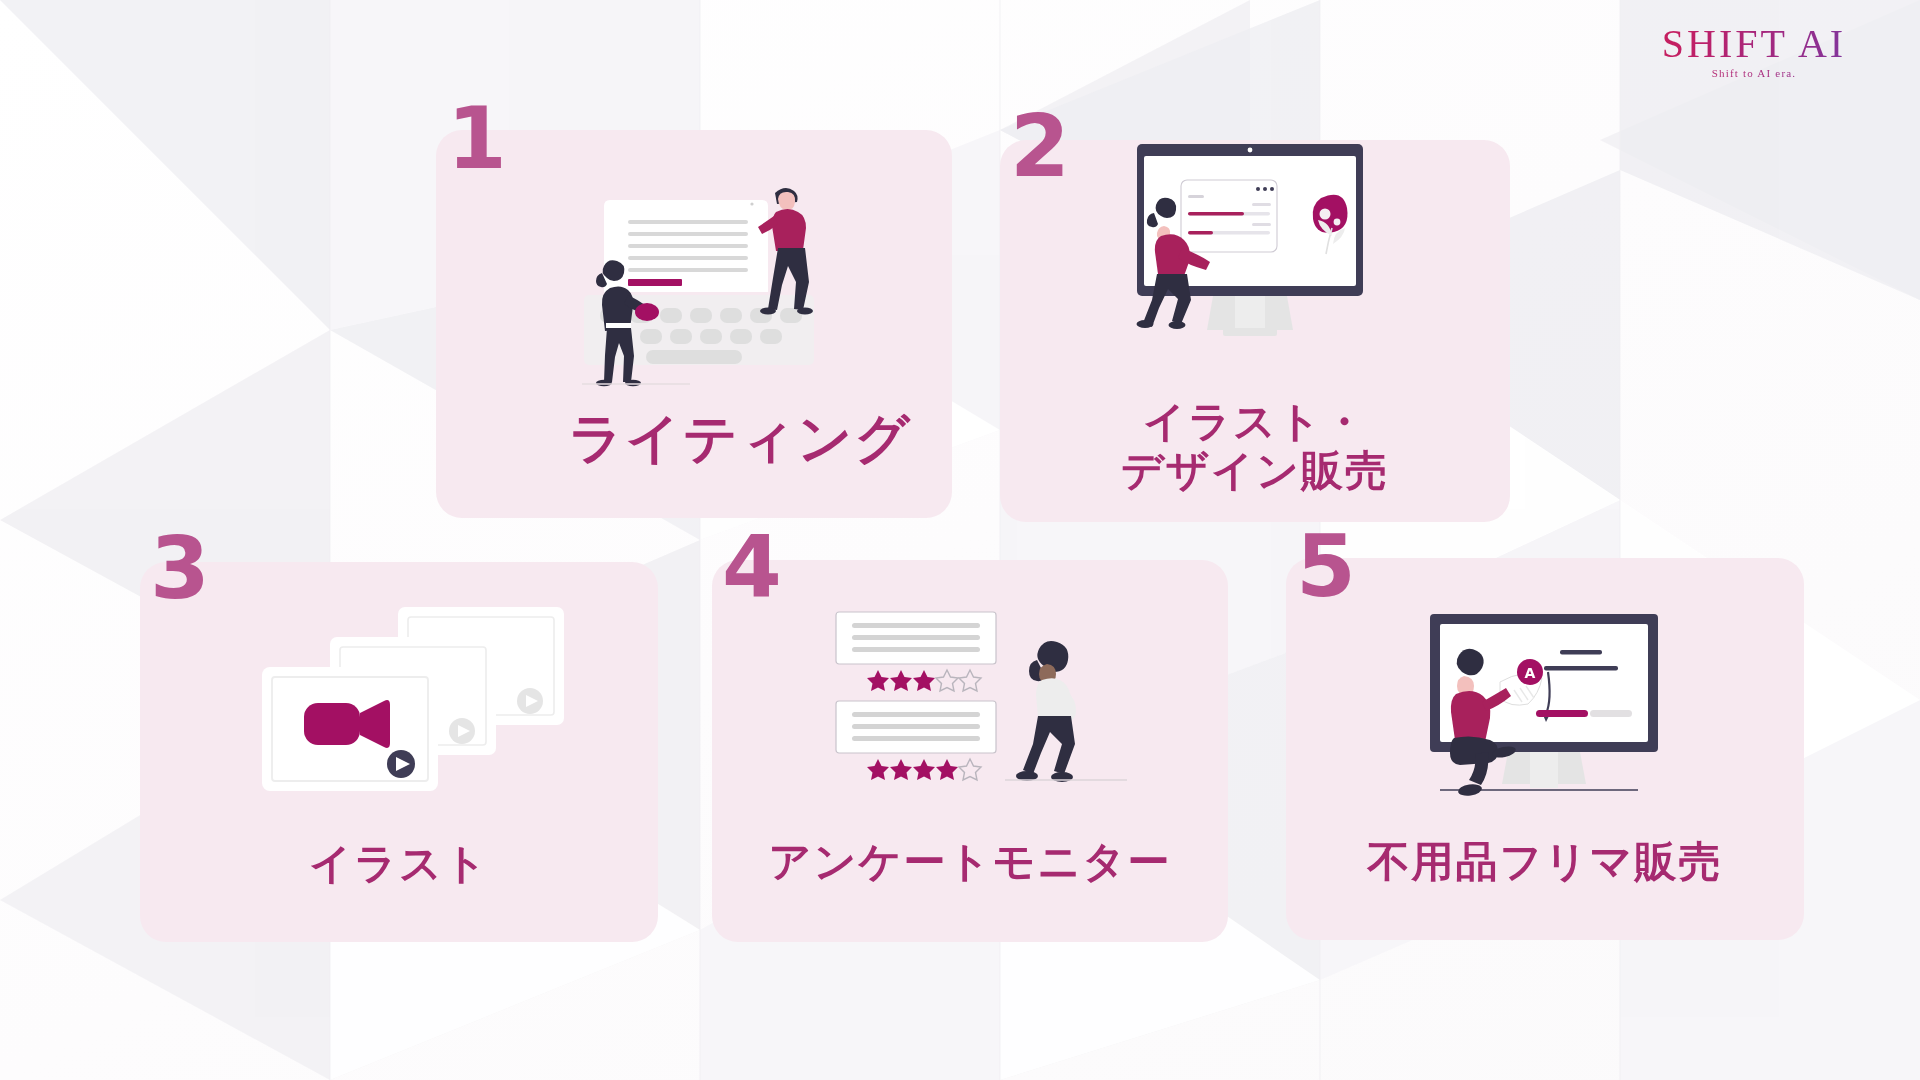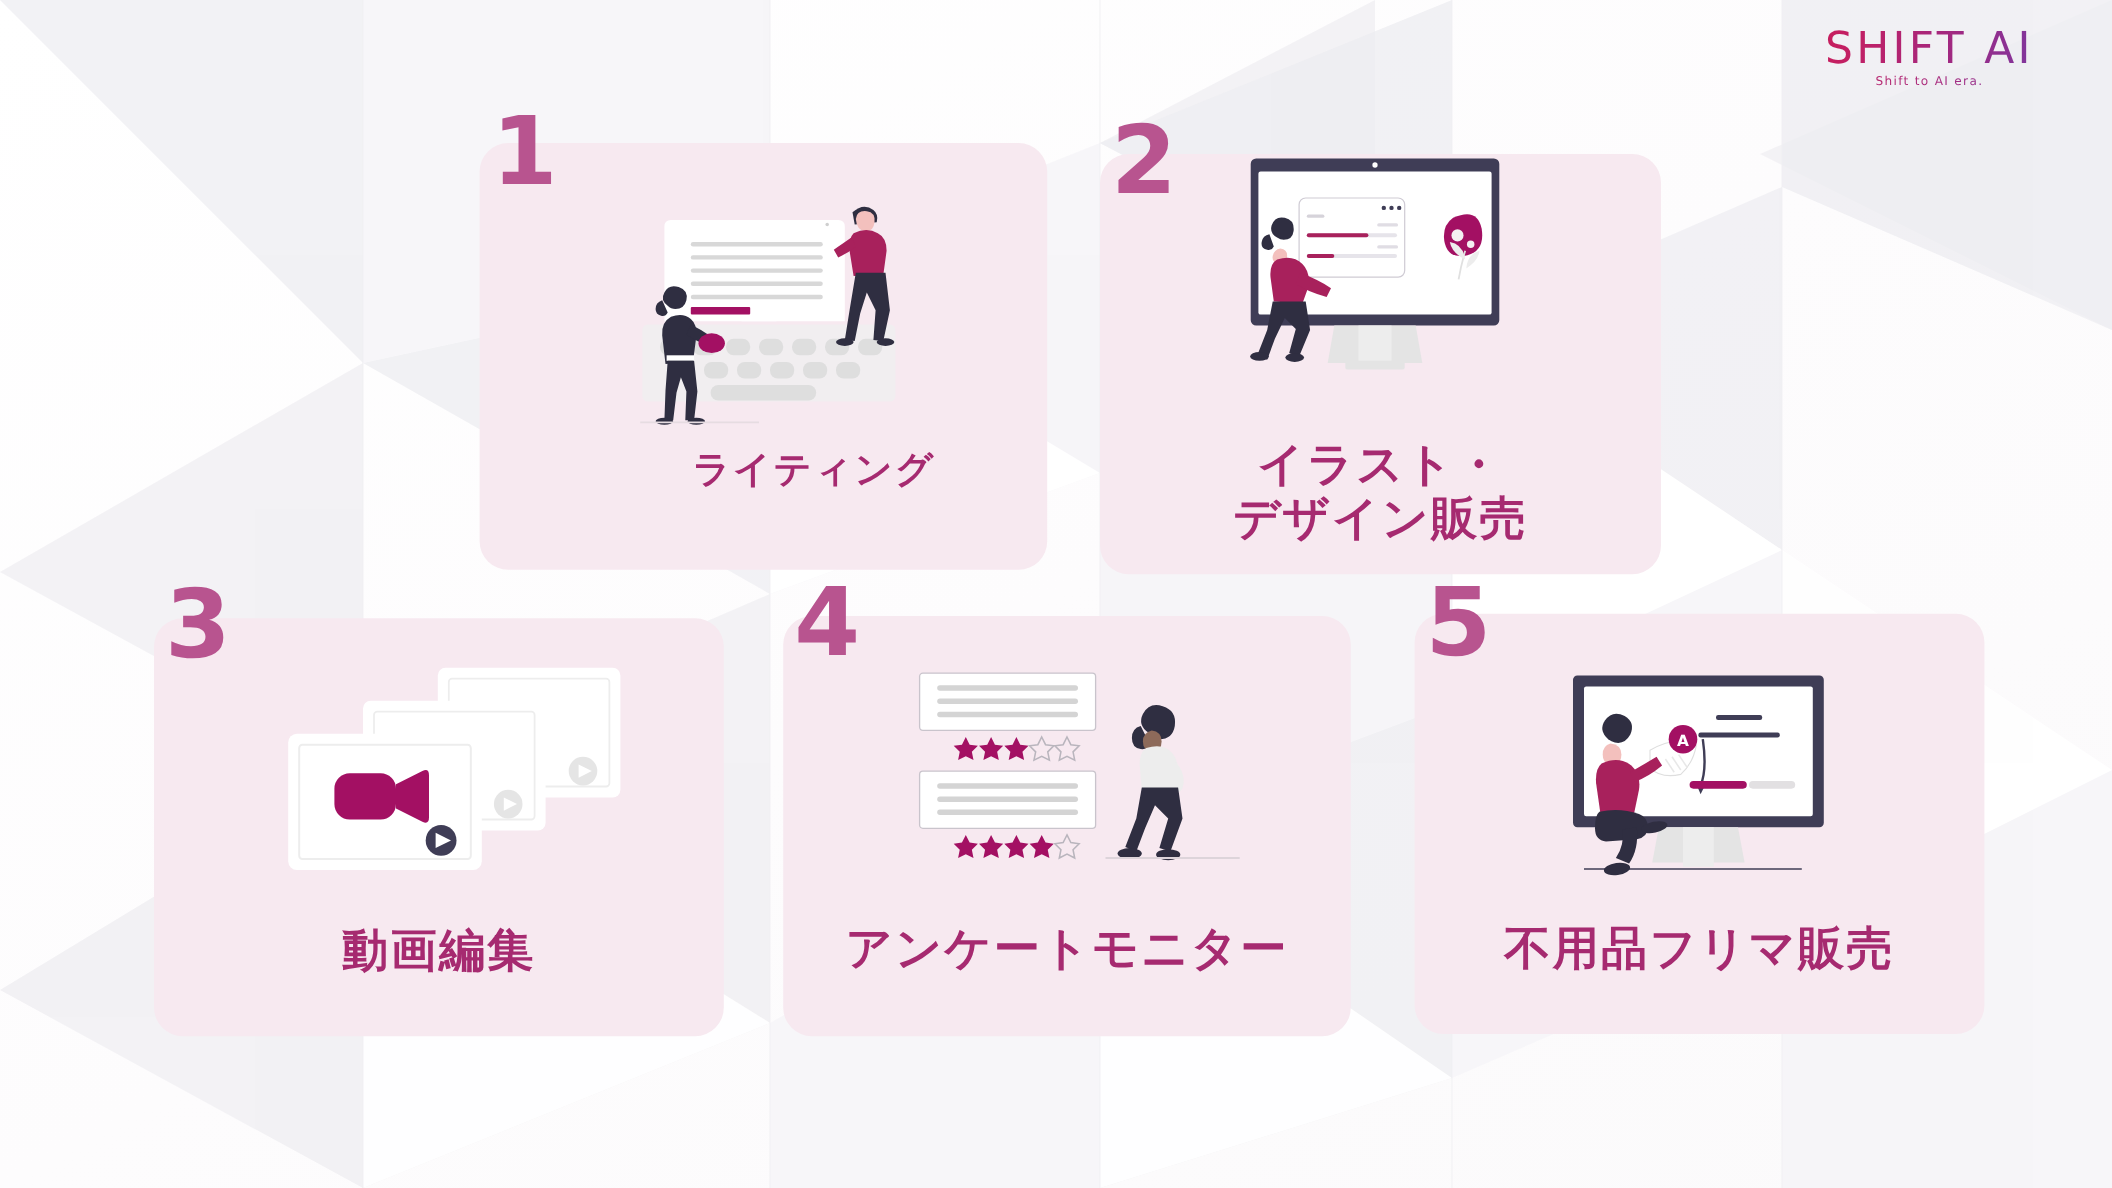--- a/index.html
+++ b/index.html
@@ -10,21 +10,21 @@
     position:relative;
   }
 
   
   #bg-layer { position:absolute; inset:0; z-index:0; }
   #bg-layer svg { display:block; width:1920px; height:1080px; }
 
   
   .logo-wrap {
     position:absolute; top:24px; right:26px; z-index:5;
-    text-align:center; width:280px;
+    text-align:center; width:280px;font-family:Liberation Serif, serif;
   }
   .logo-main {
     font-size:40px; font-weight:400; letter-spacing:3px;
     line-height:1;
     background:linear-gradient(100deg,#d01a52 0%,#c02066 28%,#9b2a86 62%,#6b3fae 100%);
     -webkit-background-clip:text; background-clip:text;
     color:transparent; -webkit-text-fill-color:transparent;
     white-space:nowrap;
   }
   .logo-tag {
@@ -171,21 +171,21 @@
       <path d="M62 135 q10 5 17 10 l-4 8 q-10 -4 -17 -9 z" fill="#2f2e41"></path>
       <ellipse cx="81" cy="152" rx="12" ry="9" fill="#a31063"></ellipse>
       <rect x="40" y="163" width="25" height="5" fill="#ffffff"></rect>
       <path d="M41 168 h24 l3 28 l-3 26 l-8 0 l1 -26 l-5 -13 l-4 14 l-3 25 l-8 0 l1 -27 z" fill="#2f2e41"></path>
       <ellipse cx="38" cy="223" rx="8" ry="3.2" fill="#2f2e41"></ellipse>
       <ellipse cx="67" cy="223" rx="8" ry="3.2" fill="#2f2e41"></ellipse>
     </g>
     <line x1="16" y1="224" x2="124" y2="224" stroke="#e6dce1" stroke-width="1.6"></line>
   </svg>
 </div>
-<div class="card-title" style="left:436px; width:608px; top:408px; font-size:34px;">ライティング</div>
+<div class="card-title" style="left:436px; width:608px; top:408px; font-size:54px;">ライティング</div>
 
 <div class="card" style="left:1000px; top:140px; width:510px; height:382px;"></div>
 <div class="card-num" style="left:1010px; top:110px;">2</div>
 <div class="illus" style="left:1125px; top:138px; width:250px; height:200px;">
   <svg width="250" height="200" viewBox="0 0 250 200">
 
     <rect x="12" y="6" width="226" height="152" rx="5" fill="#3f3d56"></rect>
     <rect x="19" y="18" width="212" height="130" rx="2" fill="#ffffff"></rect>
     <circle cx="125" cy="12" r="2.4" fill="#ffffff"></circle>
 
@@ -254,21 +254,21 @@
     <g>
       <rect x="66" y="98" width="56" height="42" rx="14" fill="#a31063"></rect>
       <path d="M122 108 l24 -12 q6 -3 6 4 v38 q0 7 -6 4 l-24 -12 z" fill="#a31063"></path>
     </g>
     <g>
       <circle cx="163" cy="159" r="14" fill="#3f3d56"></circle>
       <polygon points="158,152 172,159 158,166" fill="#ffffff"></polygon>
     </g>
   </svg>
 </div>
-<div class="card-title" style="left:140px; width:518px; top:840px; font-size:42px;">動画編集</div>
+<div class="card-title" style="left:140px; width:518px; top:840px; font-size:42px;">イラスト</div>
 
 <div class="card" style="left:712px; top:560px; width:516px; height:382px;"></div>
 <div class="card-num" style="left:722px; top:530px;">4</div>
 <div class="illus" style="left:832px; top:608px; width:300px; height:212px;">
   <svg width="300" height="212" viewBox="0 0 300 212">
 
     <rect x="4" y="4" width="160" height="52" rx="3" fill="#ffffff" stroke="#c9c4cc" stroke-width="1.2"></rect>
     <g fill="#d4d4d4">
       <rect x="20" y="15" width="128" height="5" rx="2.5"></rect>
       <rect x="20" y="27" width="128" height="5" rx="2.5"></rect>

